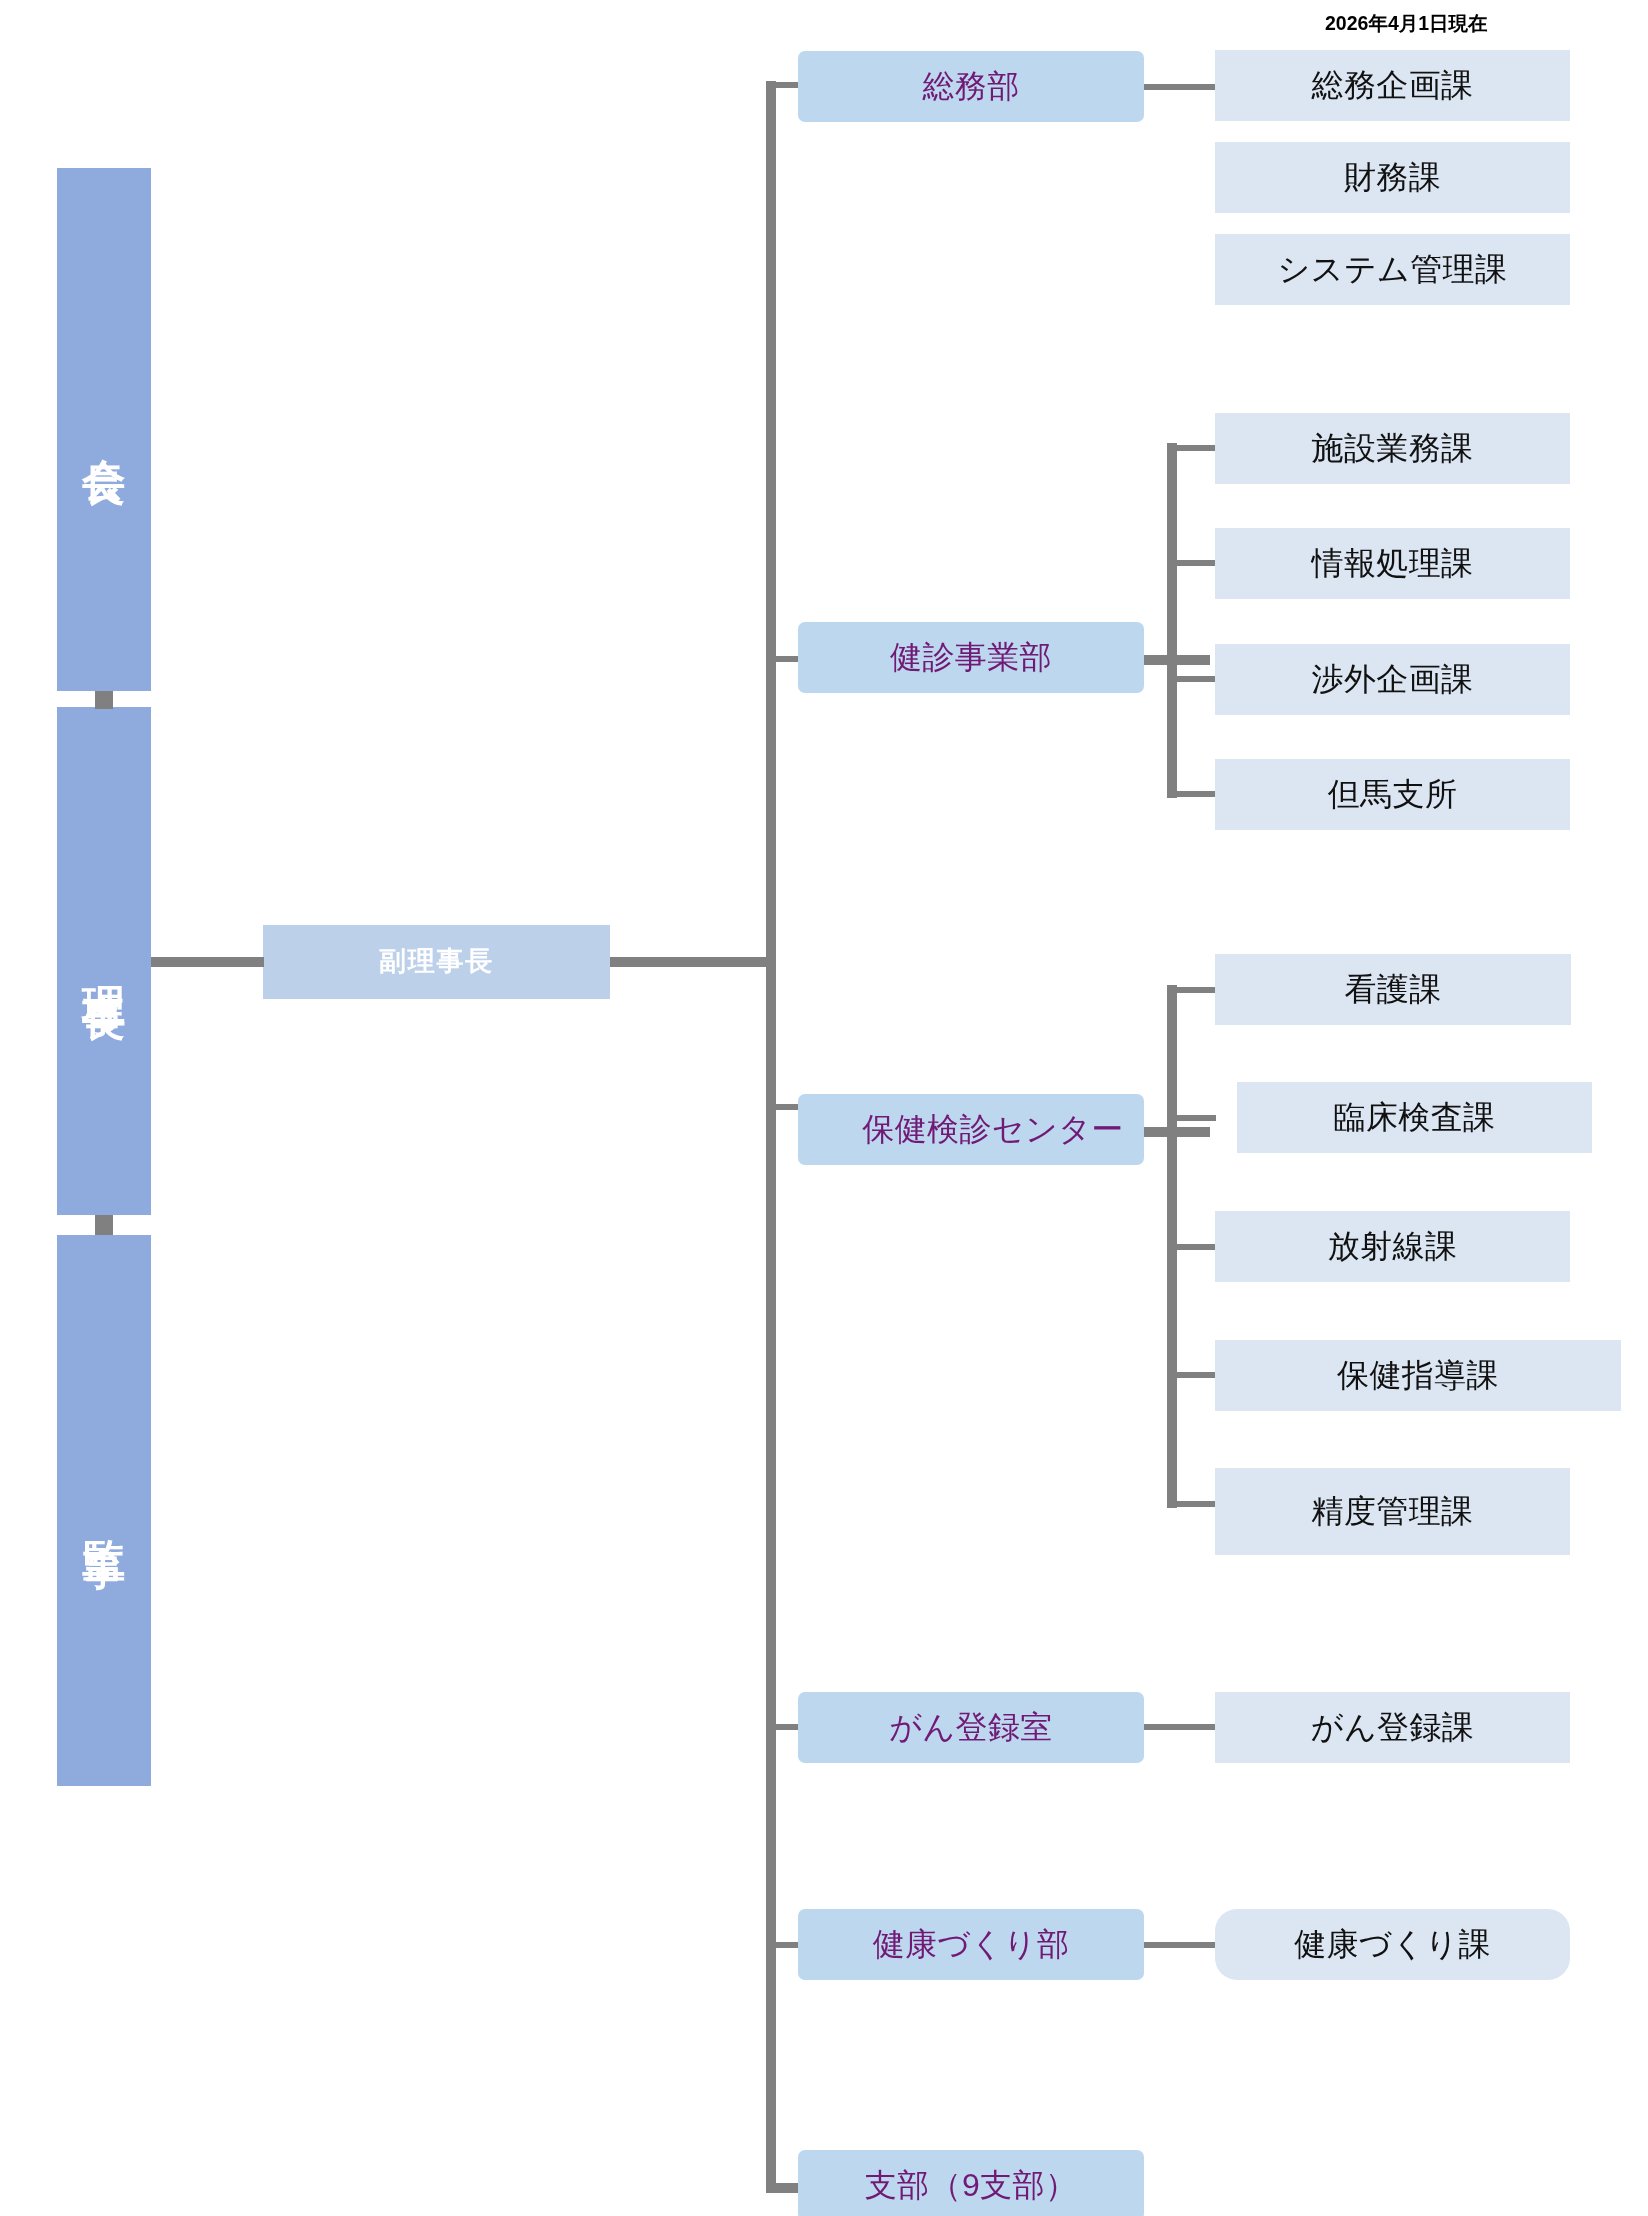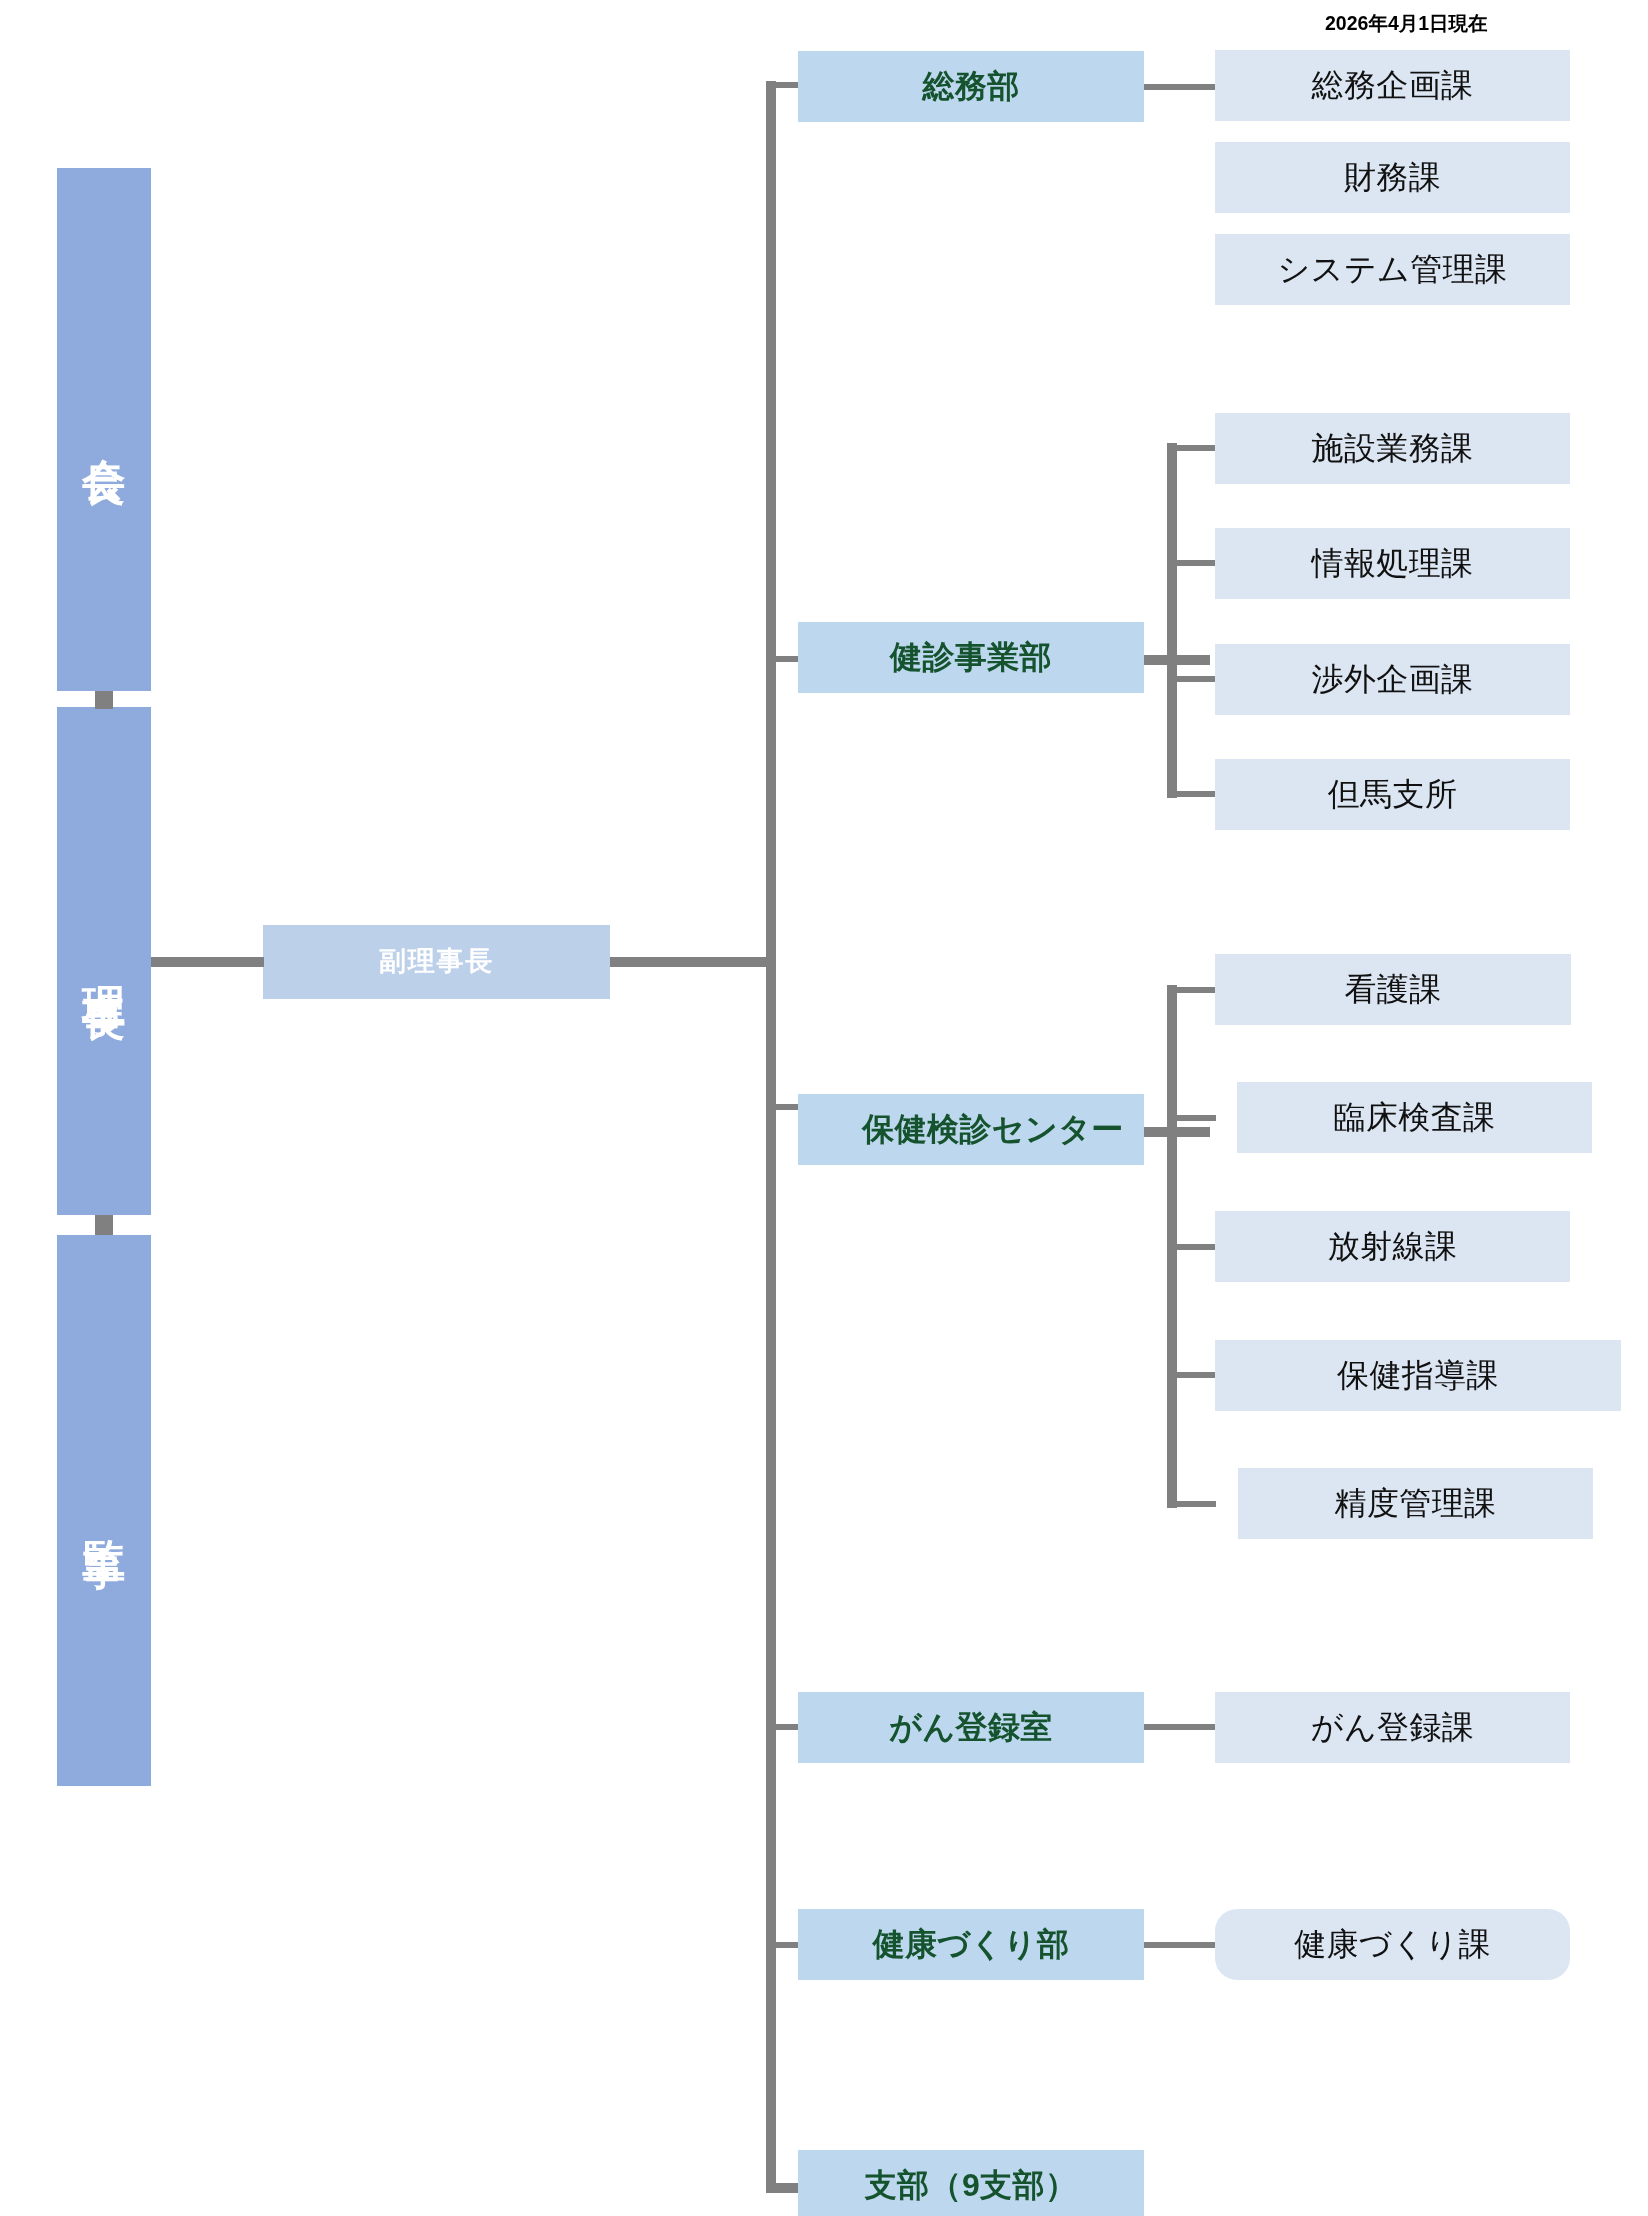--- a/index.html
+++ b/index.html
@@ -60,24 +60,25 @@
     background: #bdd0ea;
     color: #ffffff;
     font-size: 27px;
     font-weight: bold;
     letter-spacing: 1.8px;
   }
 
   
   .box.dept {
     background: #bdd7ee;
-    color: #14532d;
+    color: #701a75;
     font-size: 32px;
-    font-weight: bold;
+    font-weight: normal;
     letter-spacing: 0.4px;
+    border-radius: 7px;
   }
 
   
   .box.section {
     background: #dce6f2;
     color: #111111;
     font-size: 32px;
     font-weight: normal;
     letter-spacing: 0.4px;
   }
@@ -150,21 +151,21 @@
   <div class="conn h" style="left:1176px; top:987px; width:40px;"></div>
   <div class="conn h" style="left:1176px; top:1115px; width:40px;"></div>
   <div class="conn h" style="left:1176px; top:1244px; width:40px;"></div>
   <div class="conn h" style="left:1176px; top:1372px; width:40px;"></div>
   <div class="conn h" style="left:1176px; top:1501px; width:40px;"></div>
 
   <div class="box section" style="left:1215px; top:954px; width:356px; height:71px;">看護課</div>
   <div class="box section" style="left:1237px; top:1082px; width:355px; height:71px;">臨床検査課</div>
   <div class="box section" style="left:1215px; top:1211px; width:355px; height:71px;">放射線課</div>
   <div class="box section" style="left:1215px; top:1340px; width:406px; height:71px;">保健指導課</div>
-  <div class="box section" style="left:1215px; top:1468px; width:355px; height:71px;margin-left:23px;">精度管理課</div>
+  <div class="box section" style="left:1215px; top:1468px; width:355px; height:87px;">精度管理課</div>
 
   <div class="conn h" style="left:776px; top:1724px; width:48px;"></div>
   <div class="box dept" style="left:798px; top:1692px; width:346px; height:71px;">がん登録室</div>
   <div class="conn h" style="left:1144px; top:1724px; width:71px;"></div>
   <div class="box section" style="left:1215px; top:1692px; width:355px; height:71px;">がん登録課</div>
 
   <div class="conn h" style="left:776px; top:1942px; width:48px;"></div>
   <div class="box dept" style="left:798px; top:1909px; width:346px; height:71px;">健康づくり部</div>
   <div class="conn h" style="left:1144px; top:1942px; width:71px;"></div>
   <div class="box section" style="left:1215px; top:1909px; width:355px; height:71px;border-radius:22px;">健康づくり課</div>

